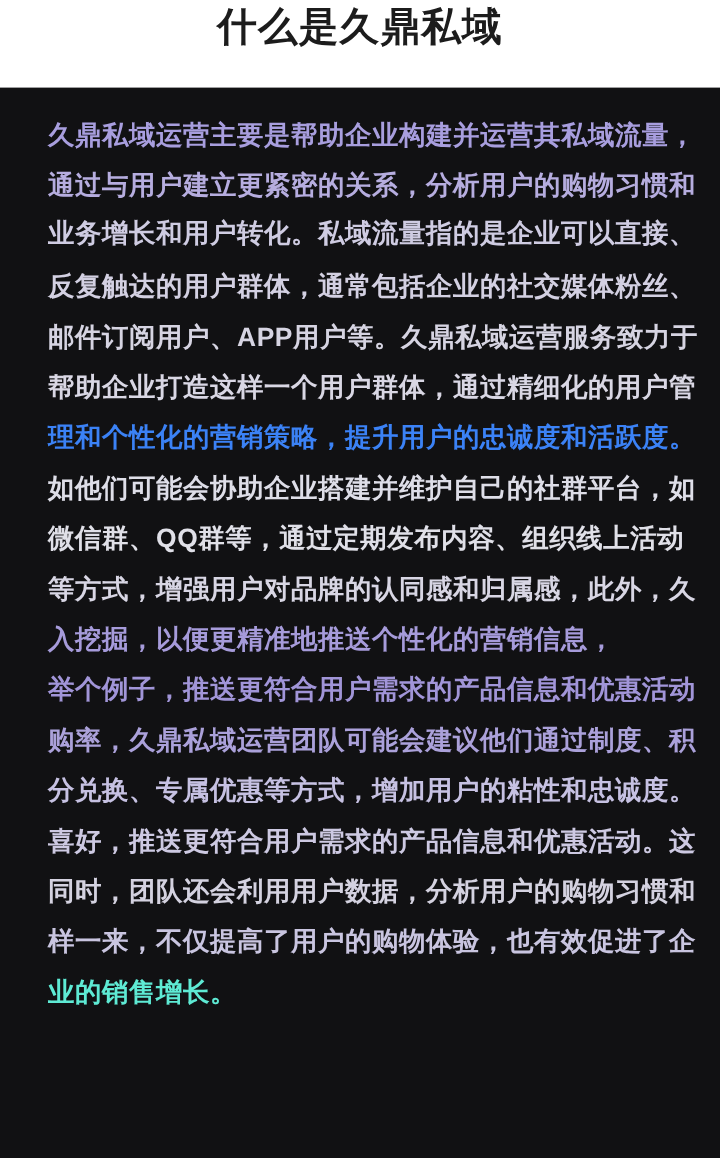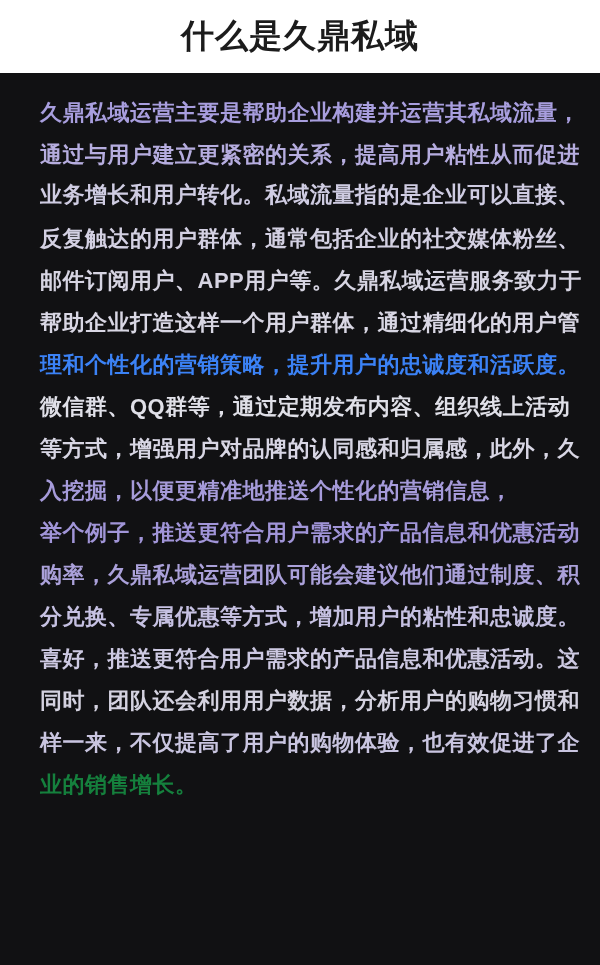--- a/index.html
+++ b/index.html
@@ -13,21 +13,20 @@
     width: 600px;
     height: 965px;
     background: #ffffff;
     overflow: hidden;
   }
   .header {
     width: 600px;
     height: 73px;
     background: #ffffff;
     display: flex;
-    align-items: center;
     justify-content: center;
   }
   .title {
     font-size: 33px;
     font-weight: 700;
     color: #1c1c1c;
     letter-spacing: 1px;
   }
   .content-panel {
     width: 600px;
@@ -55,30 +54,31 @@
 </head>
 <body>
 
 <div class="page">
   <div class="header" style="background: rgb(255, 255, 255);">
     <div class="title" style="color: rgb(28, 28, 28);">什么是久鼎私域</div>
   </div>
   <div class="content-panel" style="background: rgb(17, 17, 19);">
 
   <div class="text-line" style="color: rgb(168, 158, 222);">久鼎私域运营主要是帮助企业构建并运营其私域流量，</div>
-      <div class="text-line" style="color: rgb(182, 173, 223);">通过与用户建立更紧密的关系，提高用户粘性从而促进</div>
+      <div class="text-line" style="color: rgb(182, 173, 223);">通过与用户建立更紧密的关系，分析用户的购物习惯和</div>
       <div class="text-line" style="color: rgb(207, 204, 226); font-family: Liberation Mono, monospace;">业务增长和用户转化。私域流量指的是企业可以直接、</div>
       <div class="text-line" style="color: rgb(211, 208, 226);">反复触达的用户群体，通常包括企业的社交媒体粉丝、</div>
       <div class="text-line" style="color: rgb(214, 212, 226);">邮件订阅用户、APP用户等。久鼎私域运营服务致力于</div>
       <div class="text-line" style="color: rgb(217, 215, 228);">帮助企业打造这样一个用户群体，通过精细化的用户管</div>
       <div class="text-line" style="color: #3b82f6;">理和个性化的营销策略，提升用户的忠诚度和活跃度。</div>
+      <div class="text-line" style="color: rgb(222, 222, 232);">如他们可能会协助企业搭建并维护自己的社群平台，如</div>
       <div class="text-line" style="color: rgb(224, 224, 232);">微信群、QQ群等，通过定期发布内容、组织线上活动</div>
       <div class="text-line" style="color: rgb(216, 214, 228);">等方式，增强用户对品牌的认同感和归属感，此外，久</div>
       <div class="text-line short" style="color: rgb(166, 155, 218);">入挖掘，以便更精准地推送个性化的营销信息，</div>
       <div class="text-line" style="color: rgb(161, 149, 216);">举个例子，推送更符合用户需求的产品信息和优惠活动</div>
       <div class="text-line" style="color: rgb(171, 161, 218);">购率，久鼎私域运营团队可能会建议他们通过制度、积</div>
       <div class="text-line" style="color: rgb(198, 193, 226);">分兑换、专属优惠等方式，增加用户的粘性和忠诚度。</div>
       <div class="text-line" style="color: rgb(205, 201, 226);">喜好，推送更符合用户需求的产品信息和优惠活动。这</div>
       <div class="text-line" style="color: rgb(212, 210, 224);">同时，团队还会利用用户数据，分析用户的购物习惯和</div>
       <div class="text-line" style="color: rgb(201, 197, 224);">样一来，不仅提高了用户的购物体验，也有效促进了企</div>
-      <div class="text-line short" style="color: #15803d;">业的销售增长。</div>
+      <div class="text-line short" style="color: #5eead4;">业的销售增长。</div>
     </div>
 </div>
 
 </body></html>

